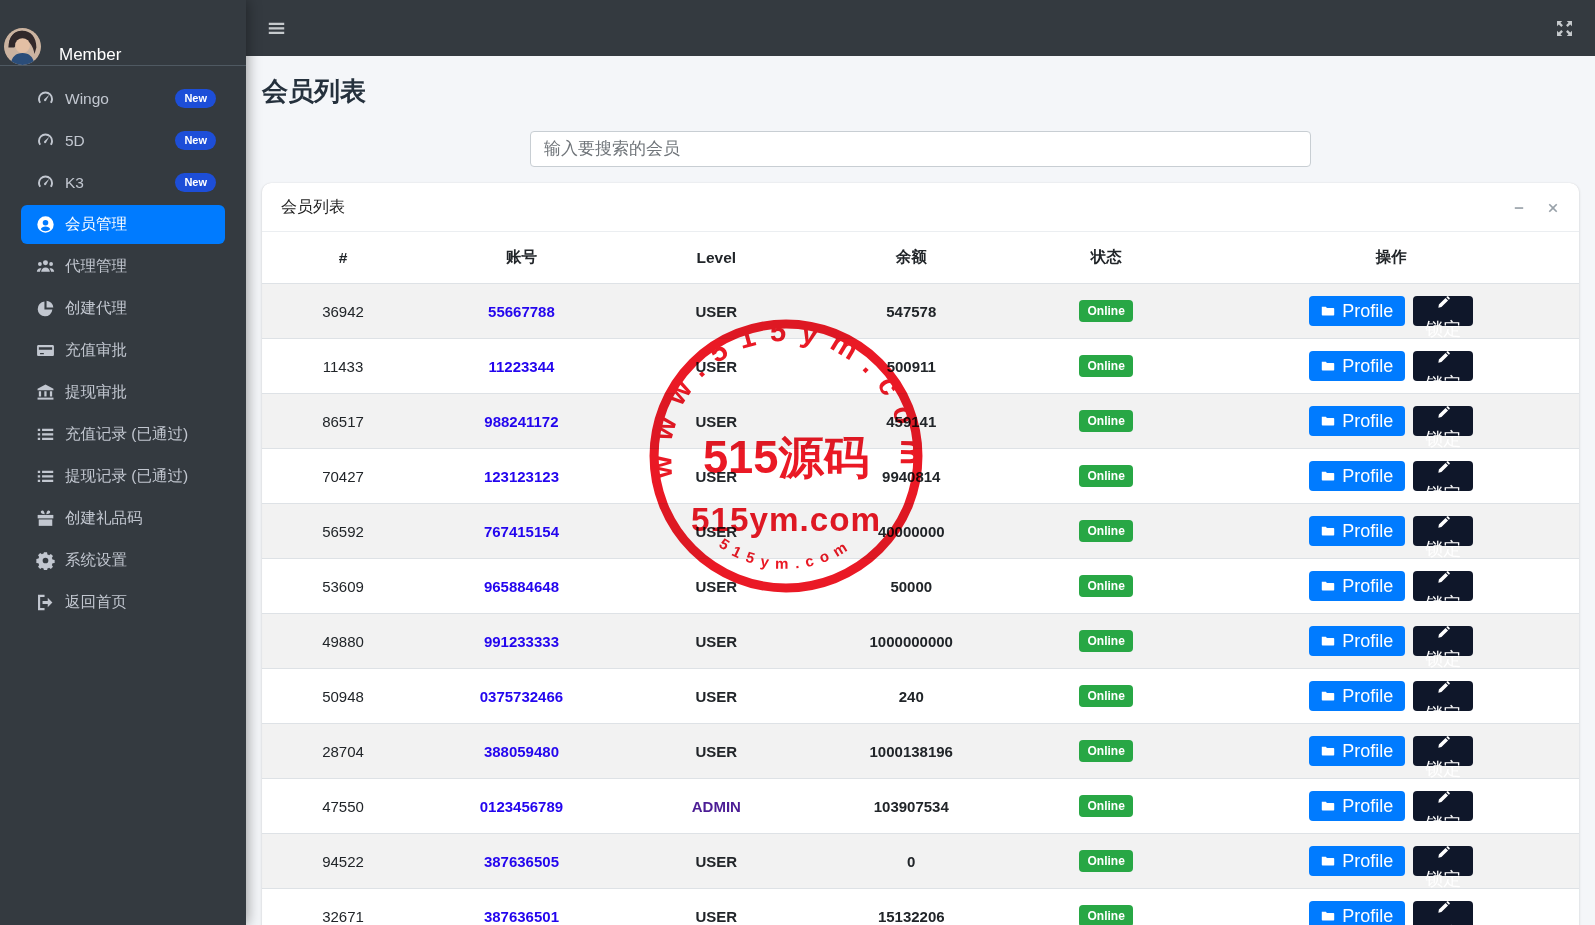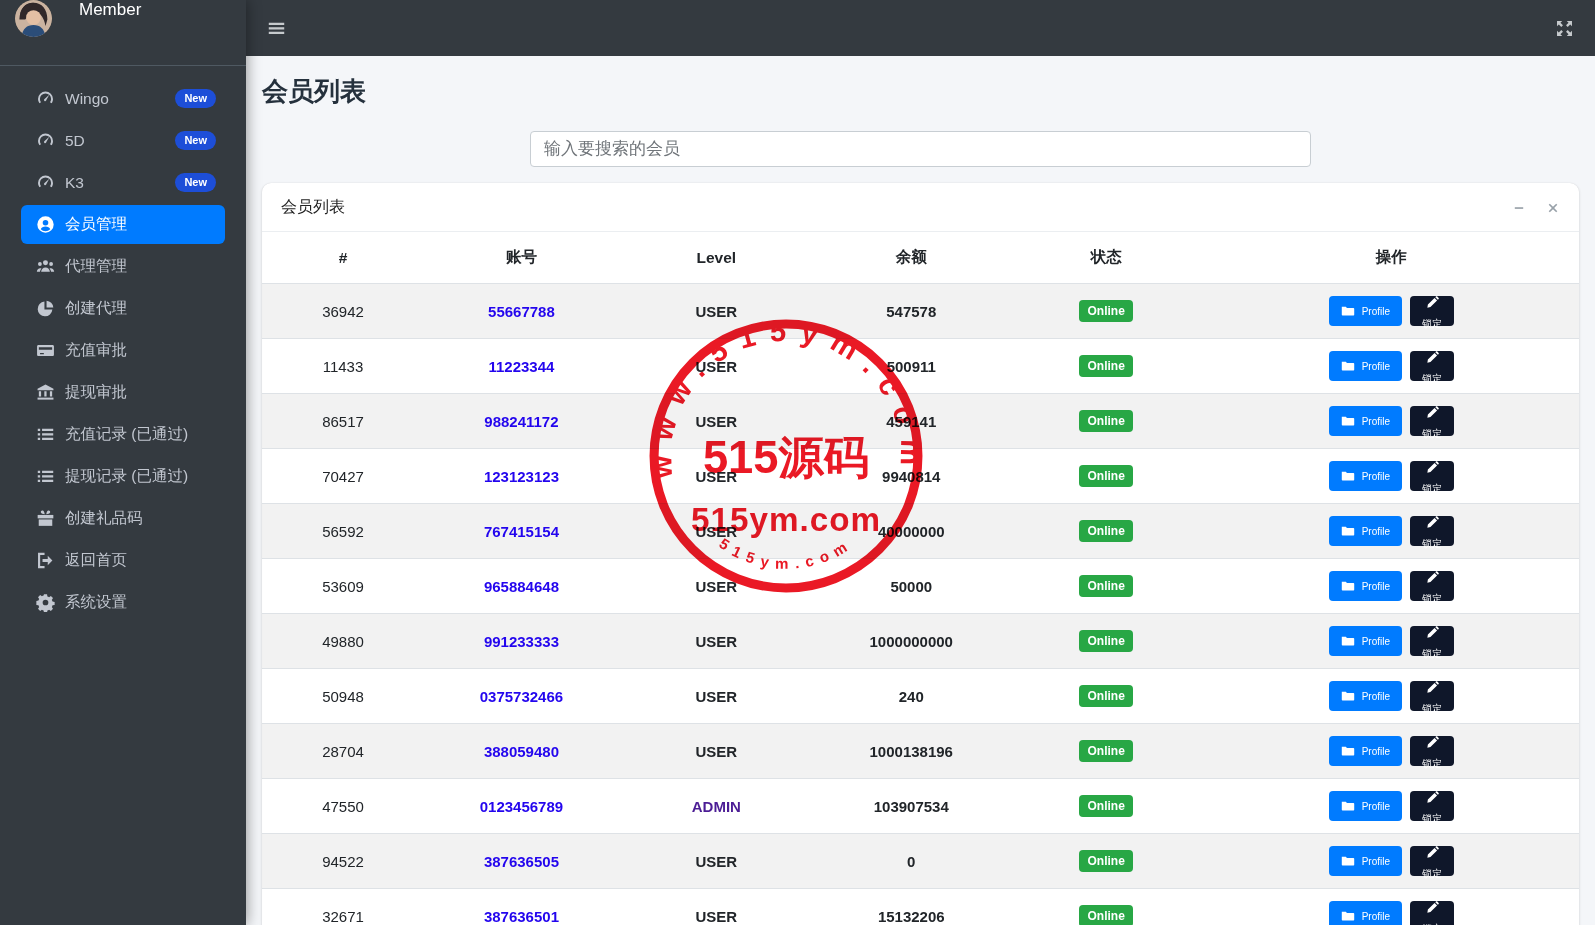--- a/index.html
+++ b/index.html
@@ -15,22 +15,22 @@
   
   .sidebar {
     width: 246px; flex: 0 0 246px;
     background: #343a40;
     box-shadow: 0 0 14px rgba(0,0,0,.45);
     z-index: 3;
     display: flex; flex-direction: column;
   }
   .brand {
     height: 66px; flex: none;
-    display: flex; align-items: flex-start; gap: 27px;
-    padding: 0 15px;
+    display: flex; align-items: flex-end; gap: 18px;
+    padding: 0 4px;
     border-bottom: 1px solid #4f5962;
   }
   .avatar { width: 37px; height: 37px; border-radius: 50%; overflow: hidden; flex: none; background: #8a7a6d; }
   .brand-label { color: #fff; font-size: 17px; }
   .nav { list-style: none; margin: 13px 0 0; padding: 0 21px; }
   .nav-item {
     display: flex; align-items: center;
     height: 39px; padding: 0 9px; margin-bottom: 3px;
     border-radius: 6px;
     color: #c2c7d0; font-size: 15.5px;
@@ -97,21 +97,21 @@
     display: inline-block;
     background: #28a745; color: #fff;
     font-size: 12px; font-weight: bold; line-height: 1;
     padding: 5px 8px; border-radius: 4px;
   }
   .actions { display: flex; justify-content: center; gap: 8px; }
   .btn {
     display: inline-flex; align-items: center; gap: 7px;
     border: none; border-radius: 4px;
     color: #fff; height: 30px; padding: 0 12px;
-    font-size: 10px; font-family: inherit; font-weight: normal;
+    font-size: 18px; font-family: inherit; font-weight: normal;
     cursor: pointer;
   }
   .bicon { width: 14px; height: 14px; }
   .btn-profile { background: #007bff; }
   .btn-lock { background: #0f172a; flex-direction: column; }
 
   
   .watermark {
     position: absolute; left: 399px; top: 259px;
     width: 282px; height: 282px;
@@ -249,34 +249,34 @@
             <path d="M1.4 5h13.2v2.9H1.4z"></path>
             <path d="M2.3 8.8h11.4v5.4H2.3z"></path>
           </svg>
         </span>
     <span class="nav-label">创建礼品码</span>
 
   </li>
       <li class="nav-item">
     <span class="nav-icon">
           <svg viewBox="0 0 16 16" fill="currentColor">
+            <path fill-rule="evenodd" d="M6.7 1.1h2.6l.3 1.8c.5.1 1 .3 1.4.6l1.5-1 1.8 1.8-1 1.5c.3.4.5.9.6 1.4l1.8.3v2.6l-1.8.3c-.1.5-.3 1-.6 1.4l1 1.5-1.8 1.8-1.5-1c-.4.3-.9.5-1.4.6l-.3 1.8H6.7l-.3-1.8c-.5-.1-1-.3-1.4-.6l-1.5 1-1.8-1.8 1-1.5c-.3-.4-.5-.9-.6-1.4l-1.8-.3V6.7l1.8-.3c.1-.5.3-1 .6-1.4l-1-1.5 1.8-1.8 1.5 1c.4-.3.9-.5 1.4-.6zM8 5.6a2.4 2.4 0 1 0 0 4.8 2.4 2.4 0 0 0 0-4.8z"></path>
+          </svg>
+        </span>
+    <span class="nav-label">系统设置</span>
+
+  </li>
+      <li class="nav-item">
+    <span class="nav-icon">
+          <svg viewBox="0 0 16 16" fill="currentColor">
             <path d="M7.2 1.5v1.8H3.5v9.4h3.7v1.8H1.7V1.5z"></path>
             <path d="M9.9 4.1 13.8 8l-3.9 3.9V9.2H5.5V6.8h4.4z"></path>
           </svg>
         </span>
     <span class="nav-label">返回首页</span>
-
-  </li>
-      <li class="nav-item">
-    <span class="nav-icon">
-          <svg viewBox="0 0 16 16" fill="currentColor">
-            <path fill-rule="evenodd" d="M6.7 1.1h2.6l.3 1.8c.5.1 1 .3 1.4.6l1.5-1 1.8 1.8-1 1.5c.3.4.5.9.6 1.4l1.8.3v2.6l-1.8.3c-.1.5-.3 1-.6 1.4l1 1.5-1.8 1.8-1.5-1c-.4.3-.9.5-1.4.6l-.3 1.8H6.7l-.3-1.8c-.5-.1-1-.3-1.4-.6l-1.5 1-1.8-1.8 1-1.5c-.3-.4-.5-.9-.6-1.4l-1.8-.3V6.7l1.8-.3c.1-.5.3-1 .6-1.4l-1-1.5 1.8-1.8 1.5 1c.4-.3.9-.5 1.4-.6zM8 5.6a2.4 2.4 0 1 0 0 4.8 2.4 2.4 0 0 0 0-4.8z"></path>
-          </svg>
-        </span>
-    <span class="nav-label">系统设置</span>
 
   </li>
     </ul>
 </aside>
 
 <div class="main">
   <header class="topbar">
     <span class="icon-btn">
         <svg viewBox="0 0 16 16" fill="currentColor">
           <path d="M1.5 3.2h13v1.9h-13zM1.5 7h13v1.9h-13zM1.5 10.8h13v1.9h-13z"></path>

